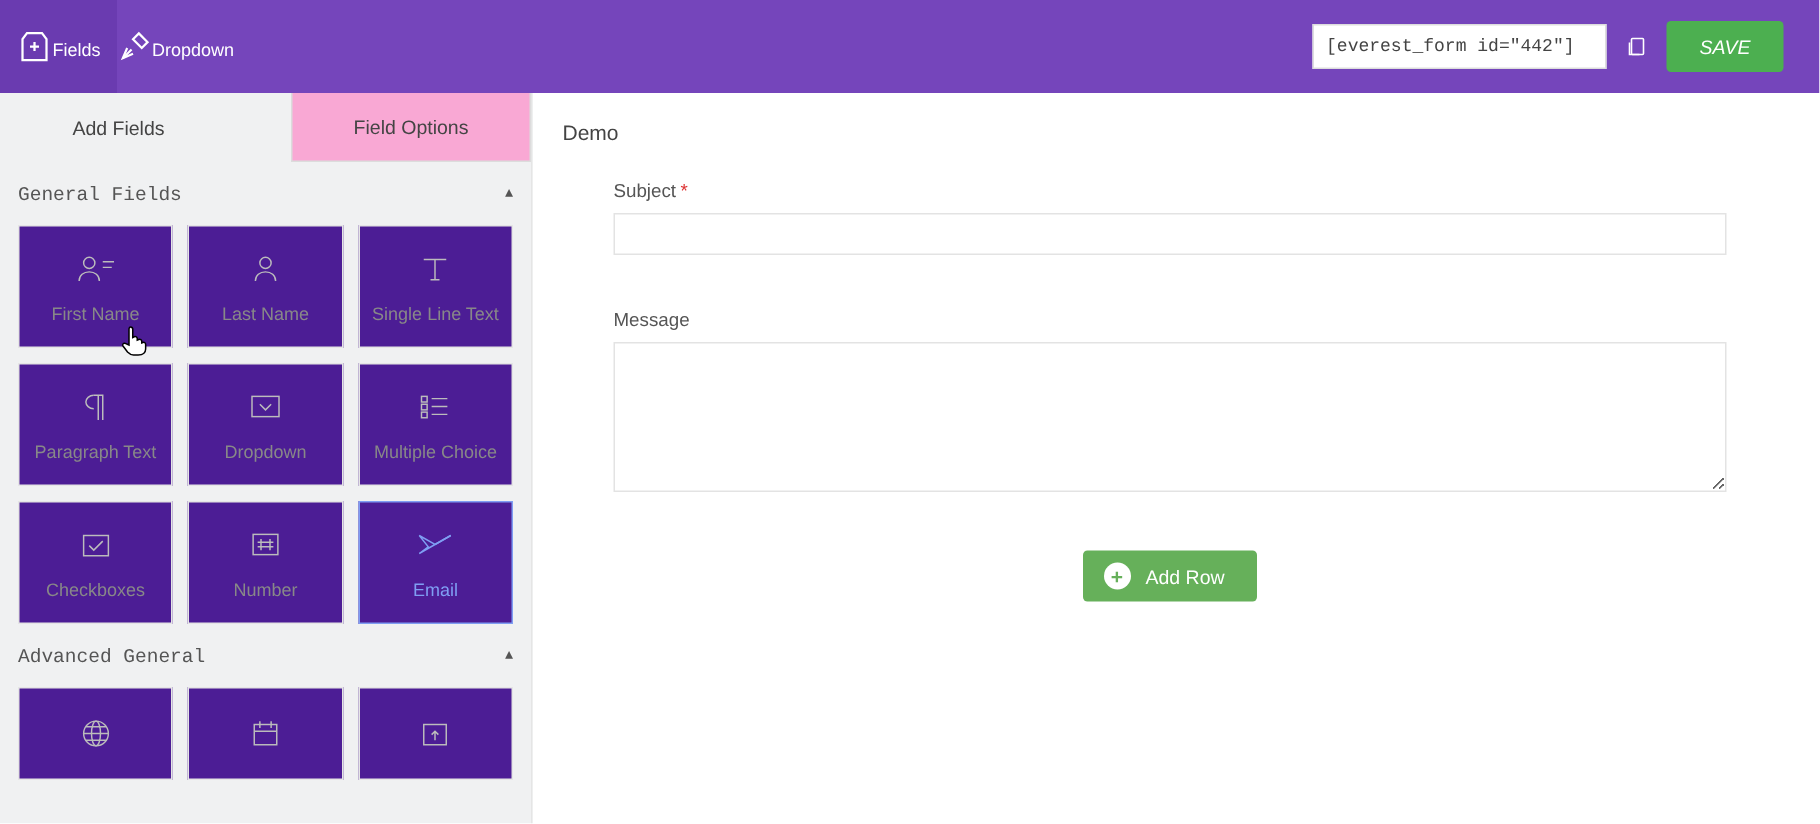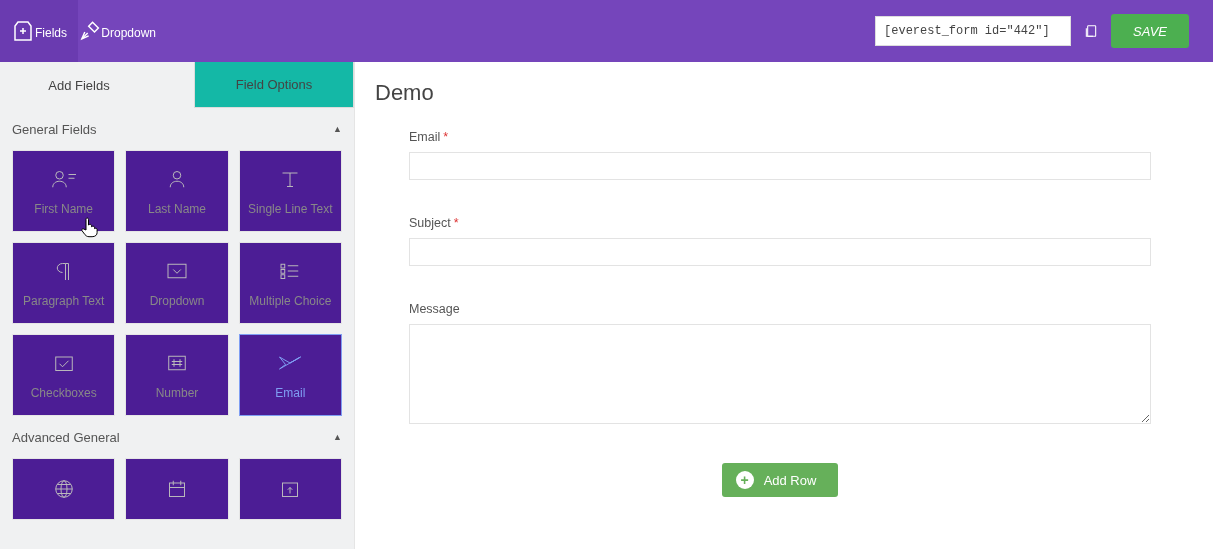--- a/index.html
+++ b/index.html
@@ -14,37 +14,37 @@
   .hdr-right { display:flex; align-items:center; padding-right:24px; gap:12px; }
   .shortcode { background:#fff; height:30px; width:196px; border:1px solid #ddd; font-family: "Courier New", monospace; font-size:12px; color:#444; padding:0 8px; display:flex; align-items:center; }
   .save-btn { background:#4caf50; color:#fff; border:none; border-radius:3px; height:34px; padding:0 22px; font-size:13px; font-weight:500; cursor:pointer;font-style:italic; }
   .copy-ic { color:#fff; display:flex; align-items:center; }
 
   .body { display:flex; height:calc(549px - 62px); }
   .sidebar { width:355px; background:#f0f1f2; border-right:1px solid #e5e5e5; display:flex; flex-direction:column; }
   .side-tabs { display:flex; height:46px;gap:36px; }
   .side-tab { flex:1; display:flex; align-items:center; justify-content:center; font-size:13px; color:#444; cursor:pointer; }
   .side-tab.active { background:#f0f1f2; }
-  .side-tab.inactive { background:#14b8a6; border:1px solid #dcdcdc; border-top:none; }
+  .side-tab.inactive { background:#f9a8d4; border:1px solid #dcdcdc; border-top:none; }
   .side-body { flex:1; overflow-y:scroll; padding:0 12px 12px 12px; }
   .side-body::-webkit-scrollbar { width:8px; background:#e3e3e3; }
   .side-body::-webkit-scrollbar-thumb { background:#b0b0b0; border-radius:4px; }
 
-  .sec-head { display:flex; justify-content:space-between; align-items:center; height:42px; color:#555; font-size:13px; cursor:pointer; }
+  .sec-head { display:flex; justify-content:space-between; align-items:center; height:42px; color:#555; font-size:13px; cursor:pointer;font-family:Liberation Mono, monospace; }
   .sec-head .tri { font-size:9px; color:#555; }
 
   .grid { display:grid; grid-template-columns: repeat(3, 1fr); gap:10px; }
   .field-card { background:#4c1d95; border:1px solid #e5e5e5; height:82px; display:flex; flex-direction:column; align-items:center; justify-content:center; cursor:grab; }
   .field-card.active { border-color:#7f9ef3; }
   .field-card.active .fc-label, .field-card.active svg { color:#7f9ef3; stroke:#7f9ef3; }
   .field-card svg { stroke:#bcbcbc; fill:none; stroke-width:1.3; width:30px; height:26px; }
   .fc-label { font-size:12px; color:#888; margin-top:10px; }
 
   .main { flex:1; padding:18px 28px 0 20px; overflow-y:auto; position:relative; }
-  .form-title { font-size:22px; color:#444; margin-bottom:24px; }
+  .form-title { font-size:14px; color:#444; margin-bottom:24px; }
   .form-row { margin: 0 34px 36px 34px; }
   .form-label { font-size:12.5px; color:#555; margin-left:0; }
   .form-label .req { color:#d33; margin-left:3px; }
   .txt-input { width:100%; height:28px; border:1px solid #e3e3e3; background:#fff; margin-top:8px; padding:0 8px; font-size:13px; }
   .txt-area { width:100%; height:100px; border:1px solid #e3e3e3; background:#fff; margin-top:8px; padding:6px 8px; font-size:13px; resize:both; }
 
   .addrow-wrap { text-align:center; margin-top:30px; }
   .addrow { background:#66b05a; color:#fff; border:none; border-radius:3px; height:34px; padding:0 22px 0 14px; font-size:13px; cursor:pointer; display:inline-flex; align-items:center; gap:10px; }
   .addrow .plus { background:#fff; color:#66b05a; border-radius:50%; width:18px; height:18px; display:flex; align-items:center; justify-content:center; font-weight:bold; font-size:14px; }
 
@@ -184,24 +184,20 @@
               <path d="M20 22v-8M17 17l3-3 3 3"></path>
             </svg>
         </div>
       </div>
     </div>
   </aside>
 
   <main class="main">
     <div class="form-title">Demo</div>
 
-    <div class="form-row">
-      <div class="form-label"><span>Email</span><span class="req">*</span></div>
-      <input class="txt-input" type="text" value="" style="">
-    </div>
 
     <div class="form-row">
       <div class="form-label"><span>Subject</span><span class="req">*</span></div>
       <input class="txt-input" type="text" value="" style="">
     </div>
 
     <div class="form-row">
       <div class="form-label"><span>Message</span></div>
       <textarea class="txt-area" style=""></textarea>
     </div>

